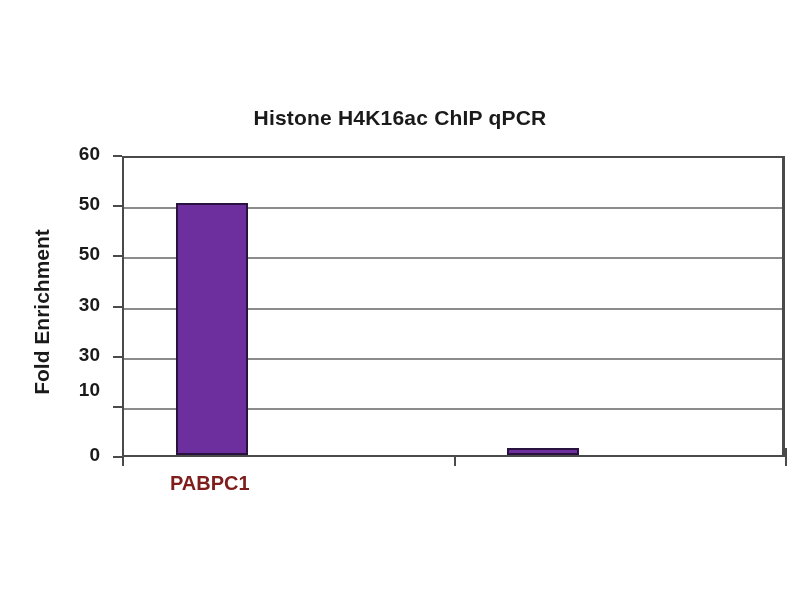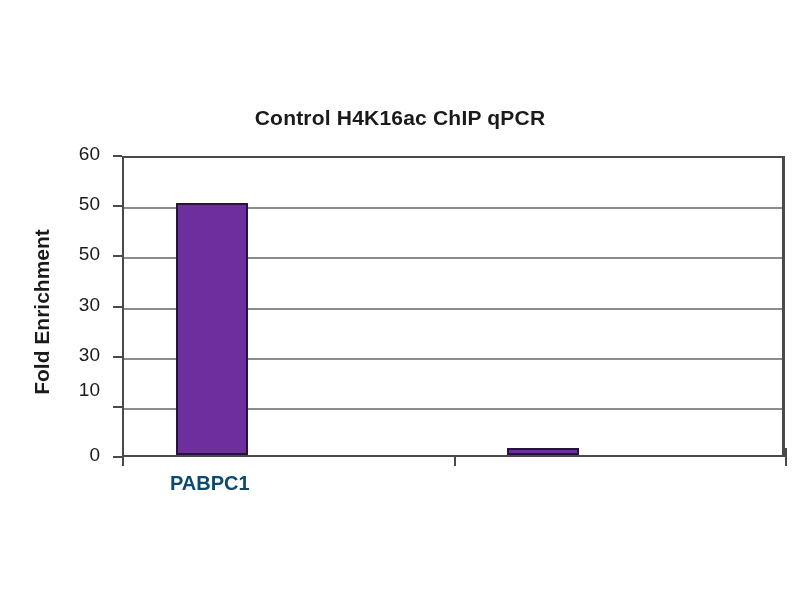--- a/index.html
+++ b/index.html
@@ -72,21 +72,21 @@
     height: 0;
     border-top: 2px solid #4a4a4a;
     left: 113px;
   }
   .y-label {
     position: absolute;
     width: 60px;
     text-align: right;
     left: 40px;
     font-size: 19px;
-    font-weight: normal;
+    font-weight: bold;
     color: #1a1a1a;
   }
 
   
   .bar {
     position: absolute;
     background: #6d2f9e;
     border: 2px solid #2a1240;
     box-sizing: border-box;
   }
@@ -96,31 +96,31 @@
     position: absolute;
     width: 0;
     height: 9px;
     border-left: 2px solid #4a4a4a;
   }
   .x-label {
     position: absolute;
     text-align: center;
     font-size: 20px;
     font-weight: bold;
-    color: #0c4a6e;
+    color: #7f1d1d;
     white-space: nowrap;
     top: 472px;
   }
 </style>
 </head>
 <body>
 
 <div id="page">
 
-  <div id="chart-title">Control H4K16ac ChIP qPCR</div>
+  <div id="chart-title">Histone H4K16ac ChIP qPCR</div>
 
   <div id="y-axis-title">Fold Enrichment</div>
 
   <div id="plot-area">
 
   <div class="gridline" style="top: 249.833px;"></div>
       <div class="gridline" style="top: 199.667px;"></div>
       <div class="gridline" style="top: 149.5px;"></div>
       <div class="gridline" style="top: 99.3333px;"></div>
       <div class="gridline" style="top: 49.1667px;"></div>

